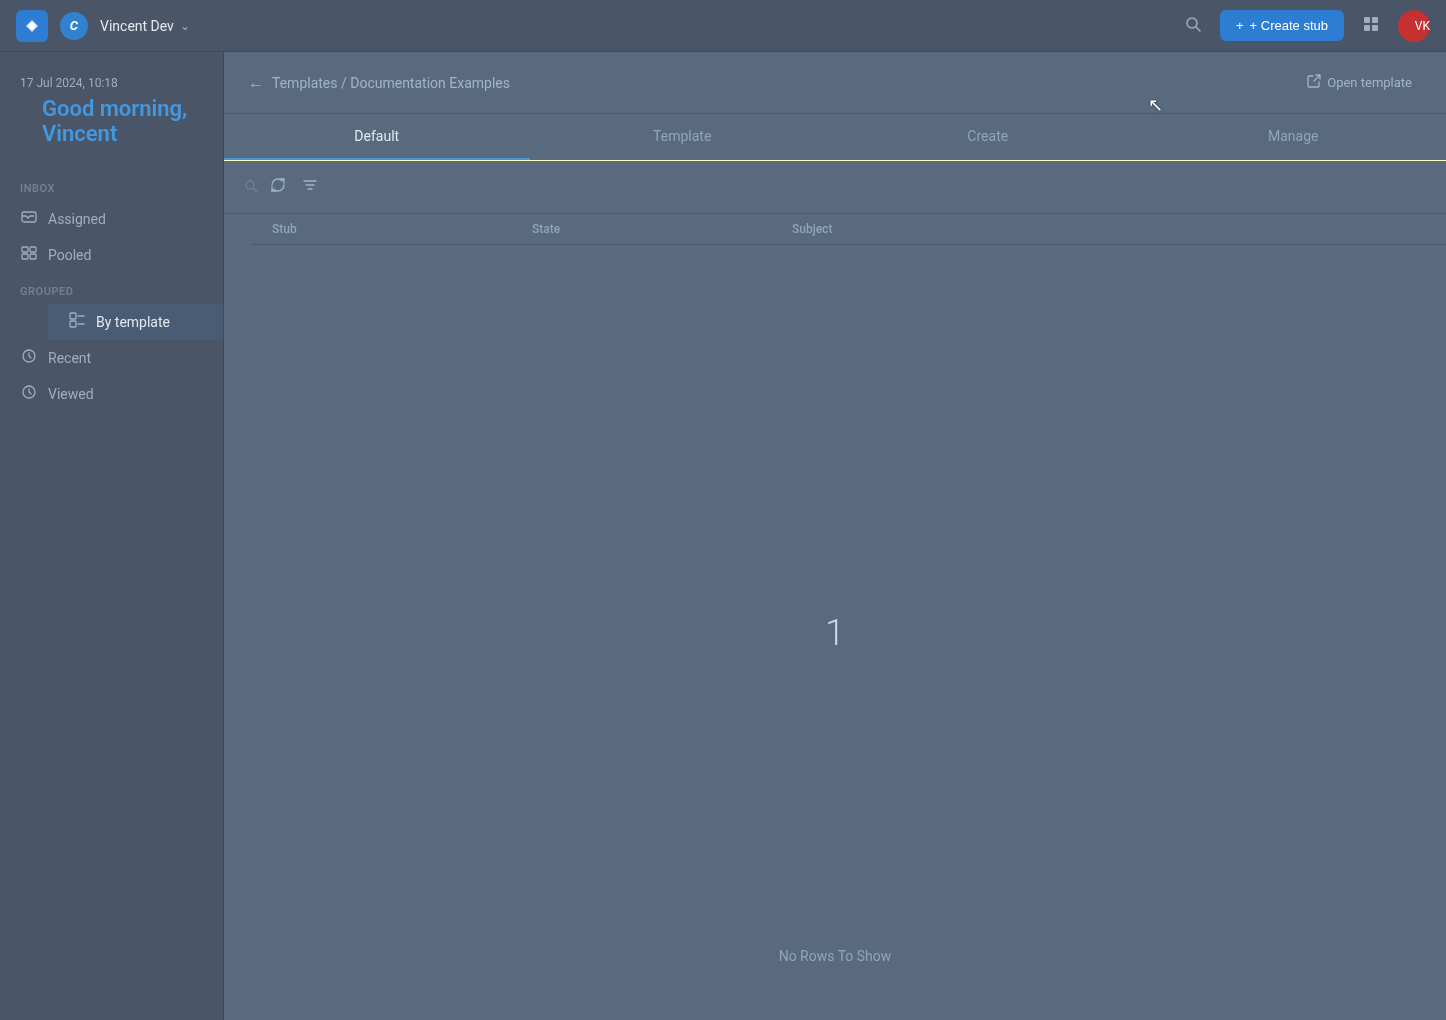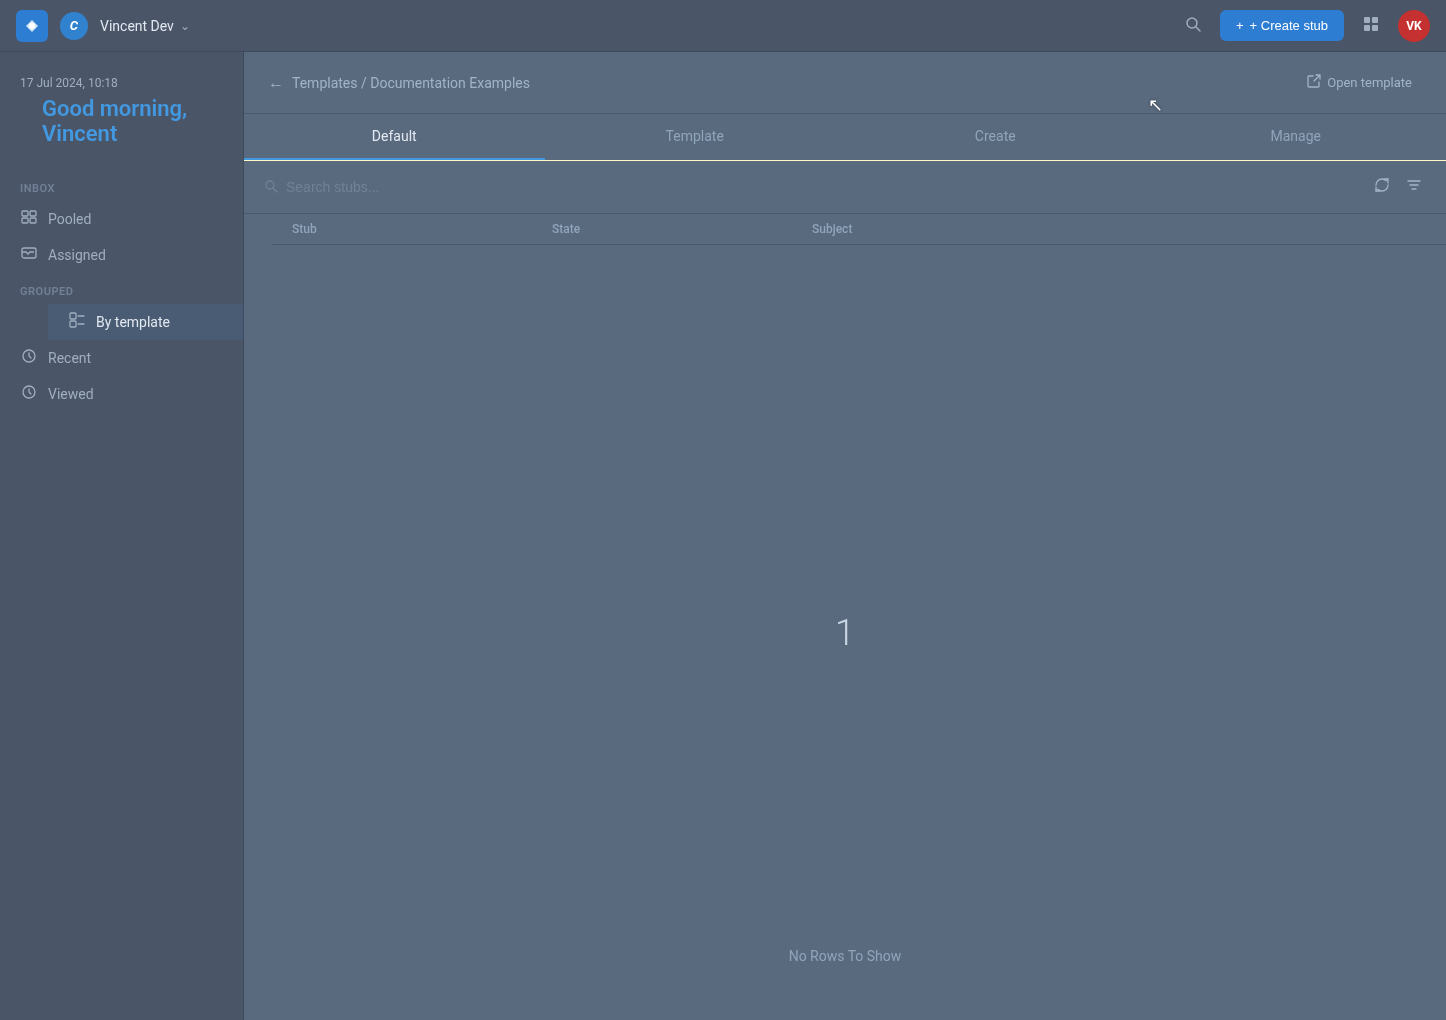--- a/index.html
+++ b/index.html
@@ -89,45 +89,45 @@
       cursor: pointer;
       padding: 6px;
     }
     .navbar-avatar {
       width: 32px;
       height: 32px;
       border-radius: 50%;
       background: #c53030;
       display: flex;
       align-items: center;
-      justify-content: center;
+      justify-content: flex-end;
       color: white;
       font-size: 12px;
-      font-weight: bold;
+      font-weight: normal;
       cursor: pointer;
     }
     .cursor-indicator {
       position: absolute;
       top: 42px;
       left: 1148px;
       pointer-events: none;
       font-size: 18px;
       color: white;
       text-shadow: 0 0 3px rgba(0,0,0,0.5);
     }
 
     
     .main-layout {
       display: flex;
       height: calc(1020px - 52px);
     }
 
     
     .sidebar {
-      width: 244px;
+      width: 224px;
       background: #4a5568;
       padding: 24px 0;
       flex-shrink: 0;
       border-right: 1px solid #3d4a5c;
     }
     .greeting-section {
       padding: 0 20px 24px;
     }
     .greeting-date {
       font-size: 12px;
@@ -362,37 +362,37 @@
     <div class="greeting-section">
       <div class="greeting-date">17 Jul 2024, 10:18</div>
       <div class="greeting-text">Good morning, Vincent</div>
     </div>
 
     <div class="sidebar-section-label">Inbox</div>
 
     <div class="sidebar-item">
       <span class="sidebar-item-icon">
         <svg width="16" height="16" viewBox="0 0 16 16" fill="none">
+          <rect x="1" y="3" width="14" height="10" rx="2" stroke="#a0aec0" stroke-width="1.3"></rect>
+          <path d="M1 7h4l2 2 2-2h4" stroke="#a0aec0" stroke-width="1.3"></path>
+        </svg>
+      </span>
+      <span class="sidebar-item-label">Assigned</span>
+    </div>
+
+    <div class="sidebar-item">
+      <span class="sidebar-item-icon">
+        <svg width="16" height="16" viewBox="0 0 16 16" fill="none">
           <rect x="1" y="2" width="6" height="5" rx="1" stroke="#a0aec0" stroke-width="1.3"></rect>
           <rect x="9" y="2" width="6" height="5" rx="1" stroke="#a0aec0" stroke-width="1.3"></rect>
           <rect x="1" y="9" width="6" height="5" rx="1" stroke="#a0aec0" stroke-width="1.3"></rect>
           <rect x="9" y="9" width="6" height="5" rx="1" stroke="#a0aec0" stroke-width="1.3"></rect>
         </svg>
       </span>
       <span class="sidebar-item-label">Pooled</span>
-    </div>
-
-    <div class="sidebar-item">
-      <span class="sidebar-item-icon">
-        <svg width="16" height="16" viewBox="0 0 16 16" fill="none">
-          <rect x="1" y="3" width="14" height="10" rx="2" stroke="#a0aec0" stroke-width="1.3"></rect>
-          <path d="M1 7h4l2 2 2-2h4" stroke="#a0aec0" stroke-width="1.3"></path>
-        </svg>
-      </span>
-      <span class="sidebar-item-label">Assigned</span>
     </div>
 
     <div class="sidebar-section-label">Grouped</div>
 
     <div class="sidebar-item active">
       <span class="sidebar-item-icon">
         <svg width="16" height="16" viewBox="0 0 16 16" fill="none">
           <rect x="1" y="1" width="6" height="6" rx="1" stroke="#a0aec0" stroke-width="1.3"></rect>
           <rect x="1" y="9" width="6" height="6" rx="1" stroke="#a0aec0" stroke-width="1.3"></rect>
           <line x1="9" y1="4" x2="15" y2="4" stroke="#a0aec0" stroke-width="1.3" stroke-linecap="round"></line>
@@ -457,21 +457,20 @@
     </div>
 
     <div class="table-area">
       <div class="search-bar">
         <span class="search-icon">
           <svg width="14" height="14" viewBox="0 0 14 14" fill="none">
             <circle cx="6" cy="6" r="4" stroke="#718096" stroke-width="1.3"></circle>
             <line x1="9" y1="9" x2="13" y2="13" stroke="#718096" stroke-width="1.3" stroke-linecap="round"></line>
           </svg>
         </span>
-        <input class="search-input" type="text" placeholder="Search stubs..." style="">
         <div class="search-actions">
           <span class="search-action-btn">
             <svg width="16" height="16" viewBox="0 0 16 16" fill="none">
               <path d="M2 8a6 6 0 016-6 6 6 0 014.2 1.7L14 2" stroke="#a0b4c8" stroke-width="1.3" stroke-linecap="round"></path>
               <path d="M14 8a6 6 0 01-6 6 6 6 0 01-4.2-1.7L2 14" stroke="#a0b4c8" stroke-width="1.3" stroke-linecap="round"></path>
               <polyline points="10,2 14,2 14,6" fill="none" stroke="#a0b4c8" stroke-width="1.3" stroke-linecap="round" stroke-linejoin="round"></polyline>
               <polyline points="6,14 2,14 2,10" fill="none" stroke="#a0b4c8" stroke-width="1.3" stroke-linecap="round" stroke-linejoin="round"></polyline>
             </svg>
           </span>
           <span class="search-action-btn">

